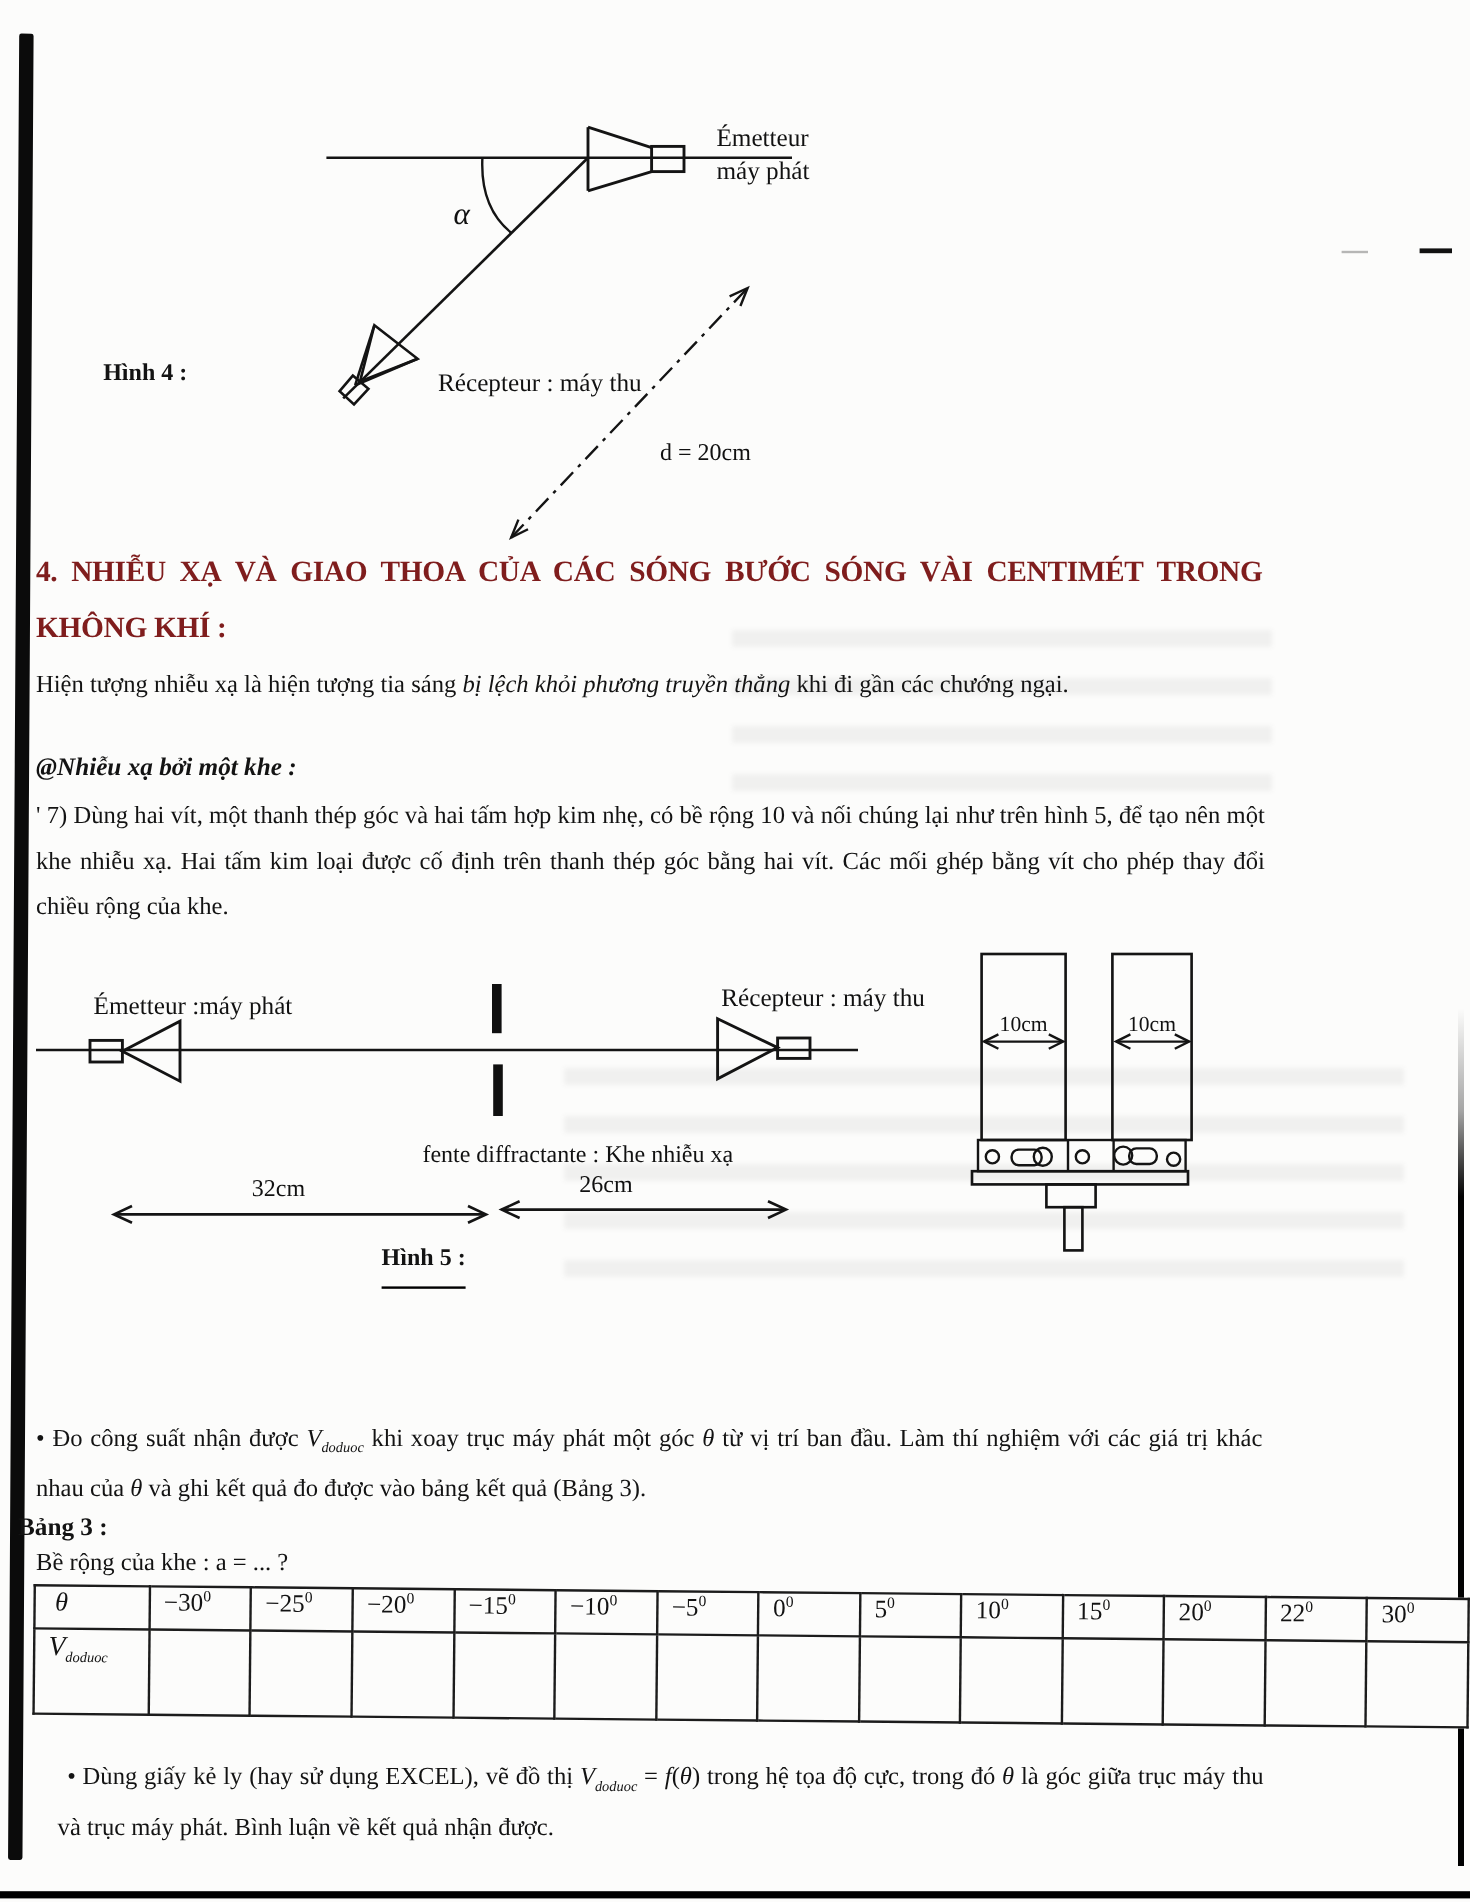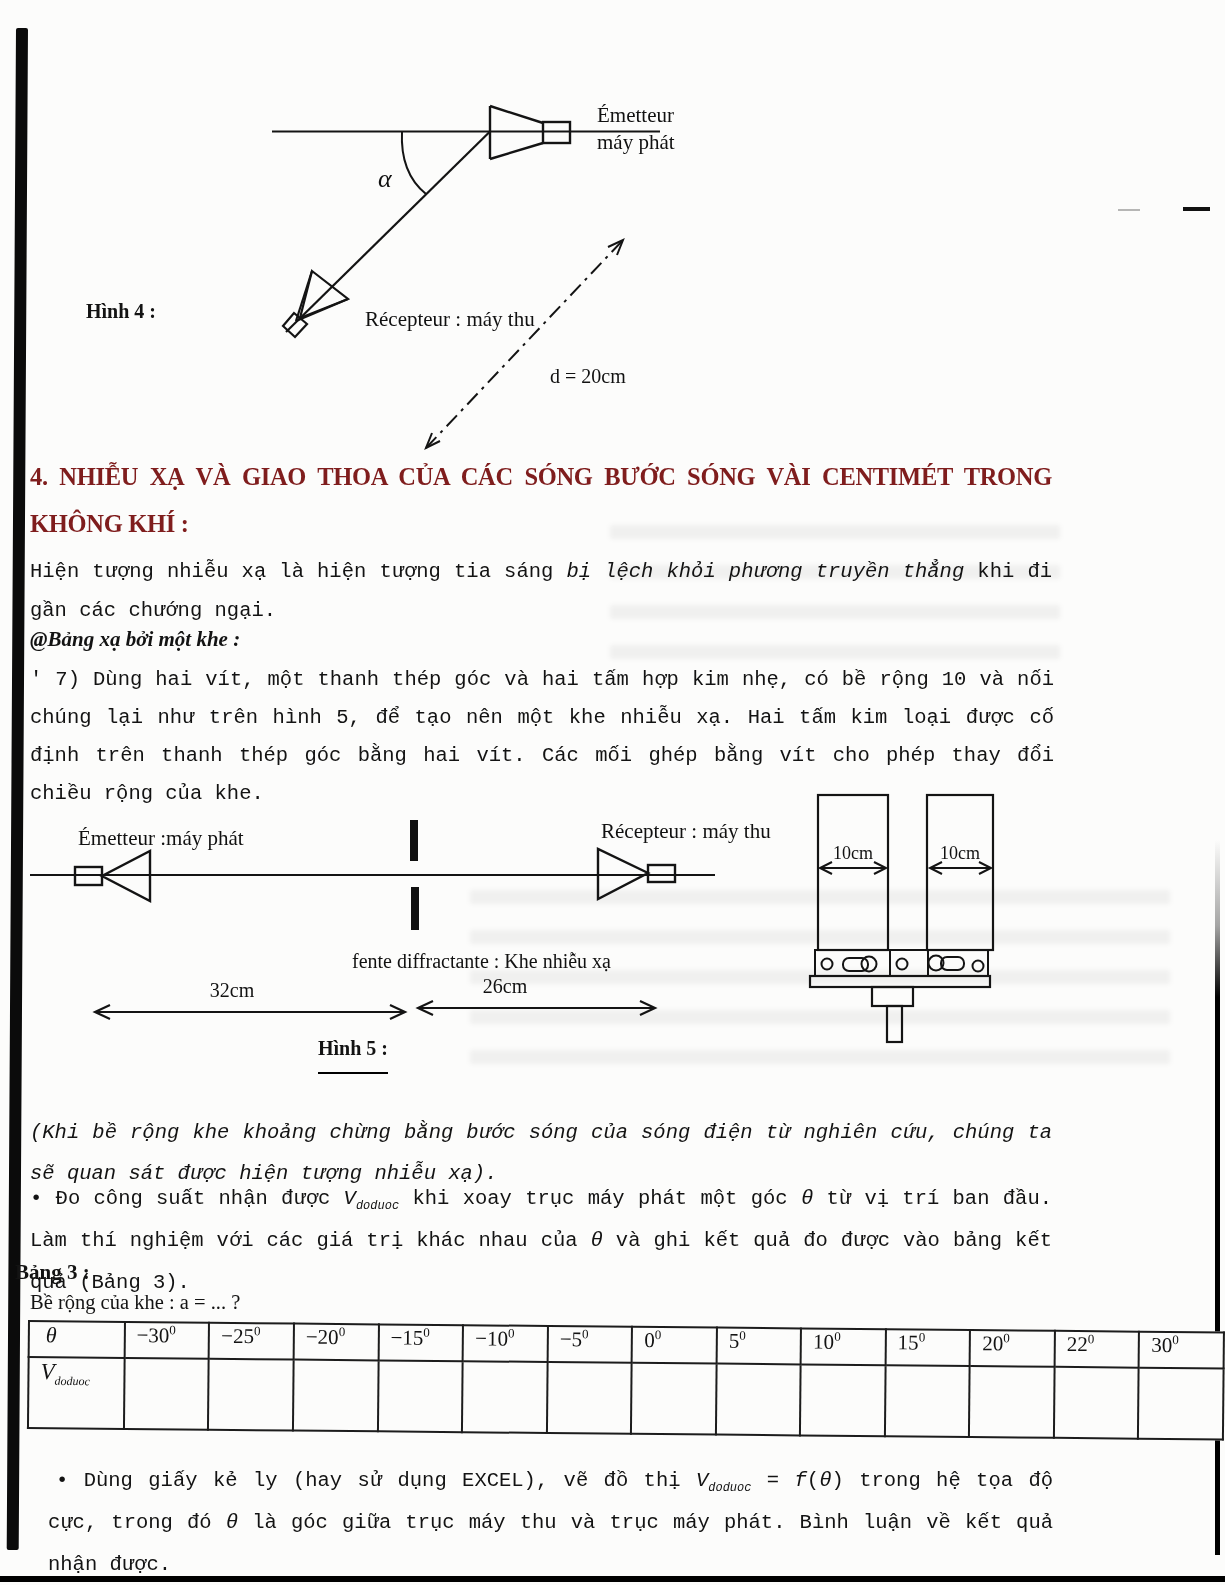--- a/index.html
+++ b/index.html
@@ -28,21 +28,21 @@
   .dash-artifact-1{position:absolute;left:1183px;top:207px;width:27px;height:4px;background:#111;}
   .dash-artifact-2{position:absolute;left:1118px;top:209px;width:22px;height:2px;background:rgba(0,0,0,0.28);}
   .bleed{
     position:absolute;
     background:repeating-linear-gradient(180deg,rgba(40,40,40,0.055) 0 14px,rgba(0,0,0,0) 14px 40px);
     filter:blur(2px);
     pointer-events:none;
   }
 
   
-  .tblock{position:absolute;text-align:justify;font-family:Liberation Mono, monospace;}
+  .tblock{position:absolute;text-align:justify;}
   .fig4-label{position:absolute;left:86px;top:300px;font-size:20px;font-weight:bold;}
   .heading{
     position:absolute;left:30px;top:453px;width:1022px;
     font-size:24.5px;font-weight:bold;line-height:47px;letter-spacing:-0.3px;
     text-align:justify;color:#7f1d1d;
   }
   .intro{left:30px;top:552px;width:1022px;font-size:20.5px;line-height:39px;}
   .slit-subheading{position:absolute;left:30px;top:627px;font-size:21px;font-weight:bold;font-style:italic;}
   .step7{left:30px;top:661px;width:1024px;font-size:20.5px;line-height:38px;}
   .fig5-label{
@@ -120,21 +120,21 @@
     <g stroke="#141414" stroke-width="2" fill="none">
       <line x1="176" y1="363" x2="373" y2="155" stroke-dasharray="15 6 3 6"></line>
       <path d="M 367 170 L 373 155 L 358 162"></path>
       <path d="M 190 356 L 176 363 L 182 348"></path>
     </g>
     <text x="300" y="298" font-size="20">d = 20cm</text>
   </svg>
 
   <div class="heading">4. NHIỄU XẠ VÀ GIAO THOA CỦA CÁC SÓNG BƯỚC SÓNG VÀI CENTIMÉT TRONG KHÔNG KHÍ :</div>
   <div class="tblock intro"><span>Hiện tượng nhiễu xạ là hiện tượng tia sáng </span><span style="font-style: italic;">bị lệch khỏi phương truyền thẳng</span><span> khi đi gần các chướng ngại.</span></div>
-  <div class="slit-subheading">@Bảng xạ bởi một khe :</div>
+  <div class="slit-subheading">@Nhiễu xạ bởi một khe :</div>
   <div class="tblock step7">' 7) Dùng hai vít, một thanh thép góc và hai tấm hợp kim nhẹ,  có bề rộng 10 và nối chúng lại như trên hình 5, để tạo nên một khe nhiễu xạ. Hai tấm kim loại được cố định trên thanh thép góc bằng hai vít. Các mối ghép bằng vít cho phép thay đổi chiều rộng của khe.</div>
 
   <svg style="left:25px;top:795px;" width="700" height="235" viewBox="0 0 700 235">
     <line x1="5" y1="80" x2="690" y2="80" stroke="#141414" stroke-width="2.2"></line>
     <text x="53" y="50" font-size="21">Émetteur :máy phát</text>
     <g stroke="#141414" stroke-width="2.4" fill="none">
       <rect x="50" y="72" width="27" height="18"></rect>
       <polygon points="125,56 125,106 77,81"></polygon>
     </g>
     <g fill="#101010">
@@ -195,21 +195,20 @@
     </g>
     <g stroke="#141414" stroke-width="2.2" fill="none">
       <rect x="15" y="201" width="180" height="11"></rect>
       <rect x="77" y="212" width="41" height="19"></rect>
       <rect x="92" y="231" width="15" height="36"></rect>
     </g>
   </svg>
 
   <div class="fig5-label">Hình 5 :</div>
 
-  <div class="tblock note-italic">(Khi bề rộng khe khoảng chừng bằng bước sóng của sóng điện từ nghiên cứu, chúng ta sẽ quan sát được hiện tượng nhiễu xạ).</div>
   <div class="tblock bullet-measure"><span>• Đo công suất  nhận được </span><span style="font-style: italic;">V</span><sub style="font-style: italic;">doduoc</sub><span> khi xoay trục máy phát một góc </span><span style="font-style: italic;">θ</span><span> từ vị trí ban đầu. Làm thí nghiệm với các giá trị khác nhau của </span><span style="font-style: italic;">θ</span><span>  và  ghi kết quả đo được vào bảng kết quả (Bảng 3).</span></div>
 
   <div class="bang3-caption">Bảng 3 :</div>
   <div class="bang3-note">Bề rộng của khe : a = ... ?</div>
 
   <div class="bang3-wrap">
     <table class="bang3">
       <tbody>
           <tr>
         <th class="theta">θ</th>

